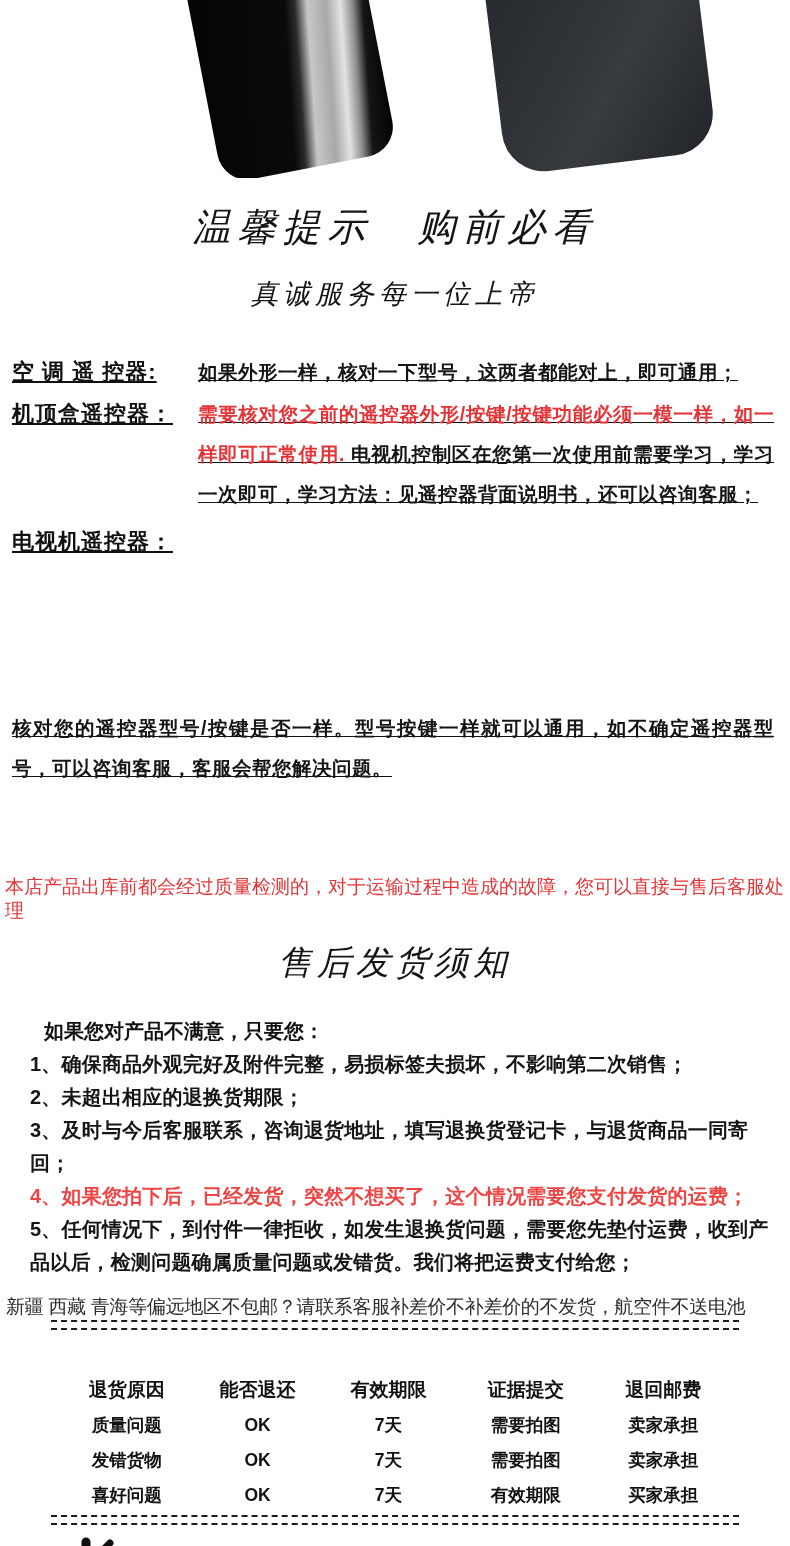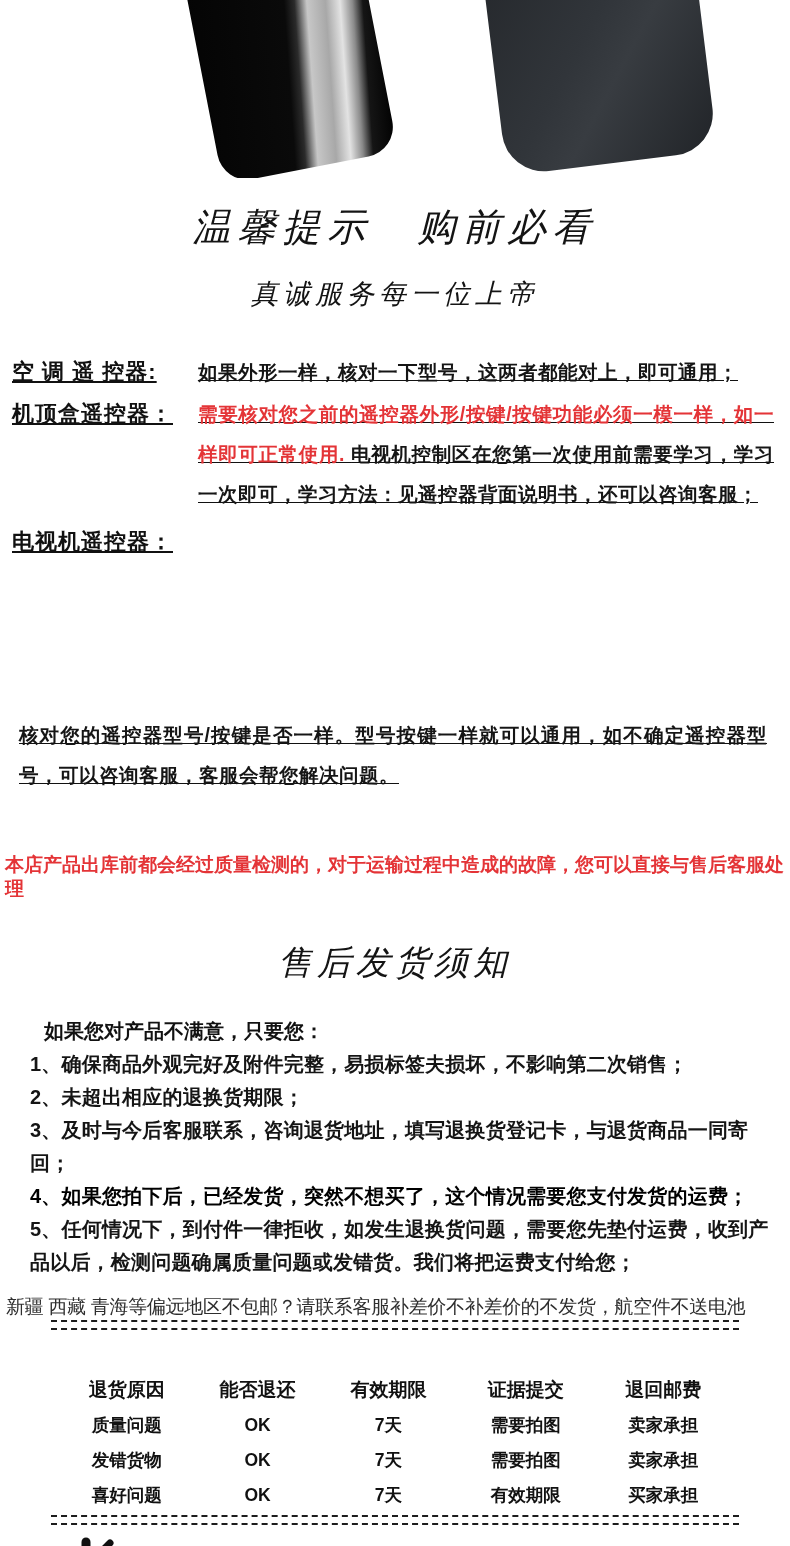--- a/index.html
+++ b/index.html
@@ -26,25 +26,25 @@
   
   .tips{position:absolute;top:352px;left:12px;right:16px;text-decoration:underline;}
   .tip-row{display:flex;align-items:flex-start;}
   .tip-row.gap-a{margin-bottom:2px;}
   .tip-row.gap-b{margin-bottom:8px;}
   .tip-row.gap-c{margin-bottom:42px;flex-direction:column;}
   .tip-label{flex:0 0 186px;font-weight:bold;font-size:22px;line-height:40px;letter-spacing:1px;white-space:nowrap;}
   .tip-text{flex:1;font-size:19.5px;line-height:40px;font-weight:bold;text-align:justify;letter-spacing:0.5px;}
   .seg-red{color:#e43437;}
   .seg-black{color:#151515;}
-  .seg-pink{color:#000000;}
+  .seg-pink{color:#ef4444;}
 
   
-  .banner{position:absolute;top:853px;left:5px;right:5px;
-    color:#e43437;font-weight:bold;font-size:19px;letter-spacing:0px;line-height:24px;}
+  .banner{position:absolute;top:875px;left:5px;right:5px;
+    color:#e43437;font-weight:normal;font-size:19px;letter-spacing:0px;line-height:24px;}
 
   
   .flowcol{position:absolute;top:1014px;left:6px;right:6px;}
   .intro{font-weight:bold;font-size:20px;line-height:34px;padding-left:38px;}
   .list-item{font-weight:bold;font-size:20px;line-height:33px;padding-left:24px;letter-spacing:0.2px;}
   .remote-note{font-size:19px;line-height:22px;margin-top:17px;color:#2e2e2e;letter-spacing:-0.3px;}
   .dash{height:6px;margin:2px 45px 0;border-top:2px dashed #1c1c1c;border-bottom:2px dashed #1c1c1c;}
 
   
   .rtable{display:grid;grid-template-columns:1.05fr 0.95fr 1.05fr 1.05fr 1.05fr;
@@ -77,21 +77,21 @@
       <div class="tip-row gap-a">
         <div class="tip-label">空 调 遥 控器:</div>
         <p class="tip-text" style="margin: 0px;"><span class="seg-black">如果外形一样，核对一下型号，这两者都能对上，即可通用；</span></p>
       </div>
       <div class="tip-row gap-b">
         <div class="tip-label">机顶盒遥控器：</div>
         <p class="tip-text" style="margin: 0px;"><span class="seg-red">需要核对您之前的遥控器外形/按键/按键功能必须一模一样，如一样即可正常使用. </span><span class="seg-black">电视机控制区在您第一次使用前需要学习，学习一次即可，学习方法：见遥控器背面说明书，还可以咨询客服；</span></p>
       </div>
       <div class="tip-row gap-c">
         <div class="tip-label">电视机遥控器：</div>
-        <p class="tip-text" style="margin: 7px;"><span class="seg-black">核对您的遥控器型号/按键是否一样。型号按键一样就可以通用，如不确定遥控器型号，可以咨询客服，客服会帮您解决问题。</span></p>
+        <p class="tip-text" style="margin: 0px;"><span class="seg-black">核对您的遥控器型号/按键是否一样。型号按键一样就可以通用，如不确定遥控器型号，可以咨询客服，客服会帮您解决问题。</span></p>
       </div>
     </div>
 
   <div class="banner">本店产品出库前都会经过质量检测的，对于运输过程中造成的故障，您可以直接与售后客服处理</div>
 
   <div class="callig title-aftersale">售后发货须知</div>
 
   <div class="flowcol">
     <div class="intro">如果您对产品不满意，只要您：</div>
     <div id="aftersale-list">

